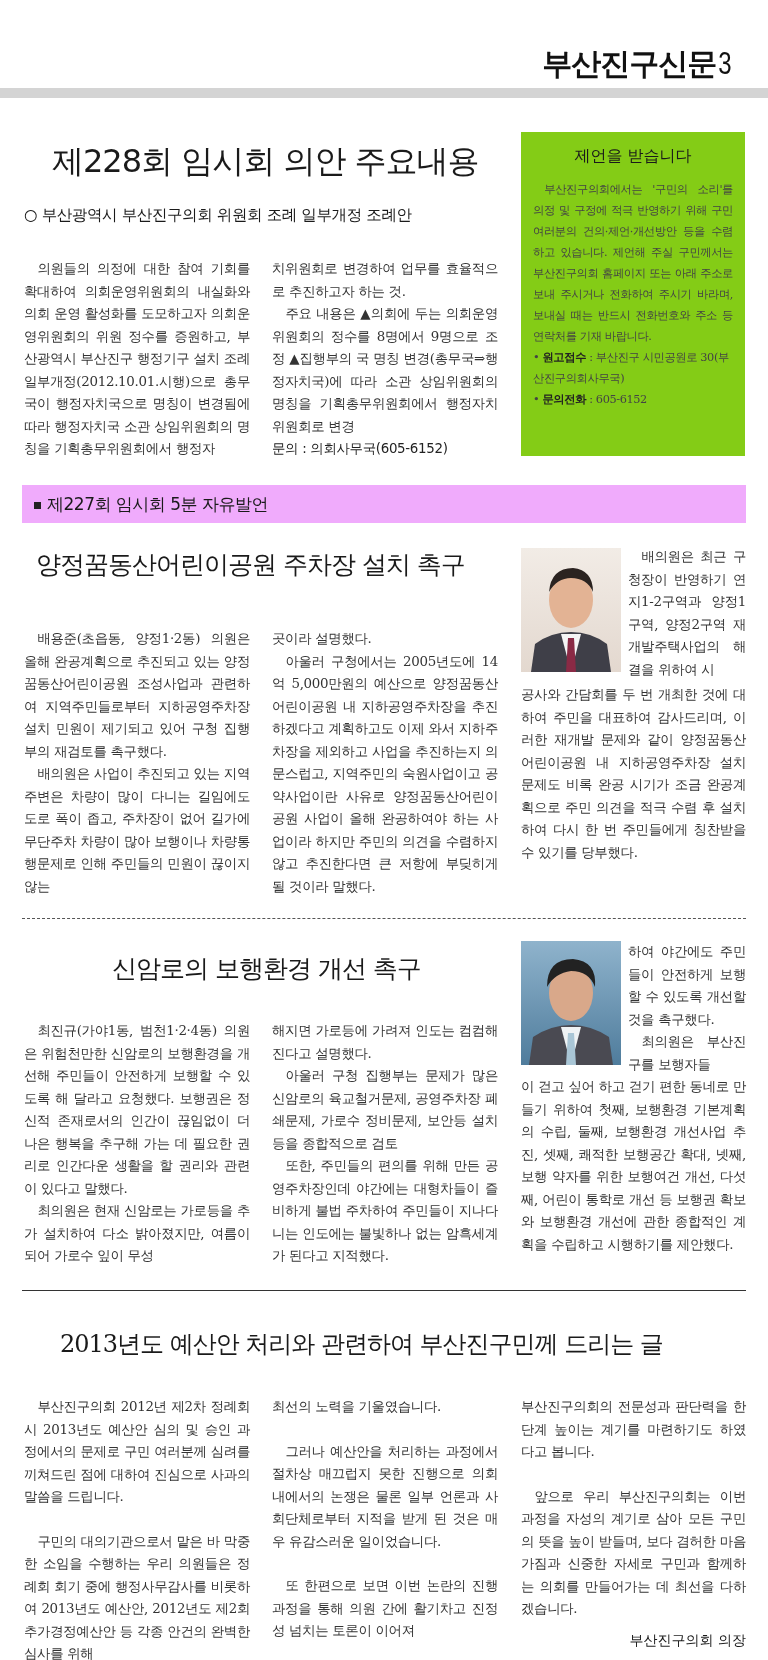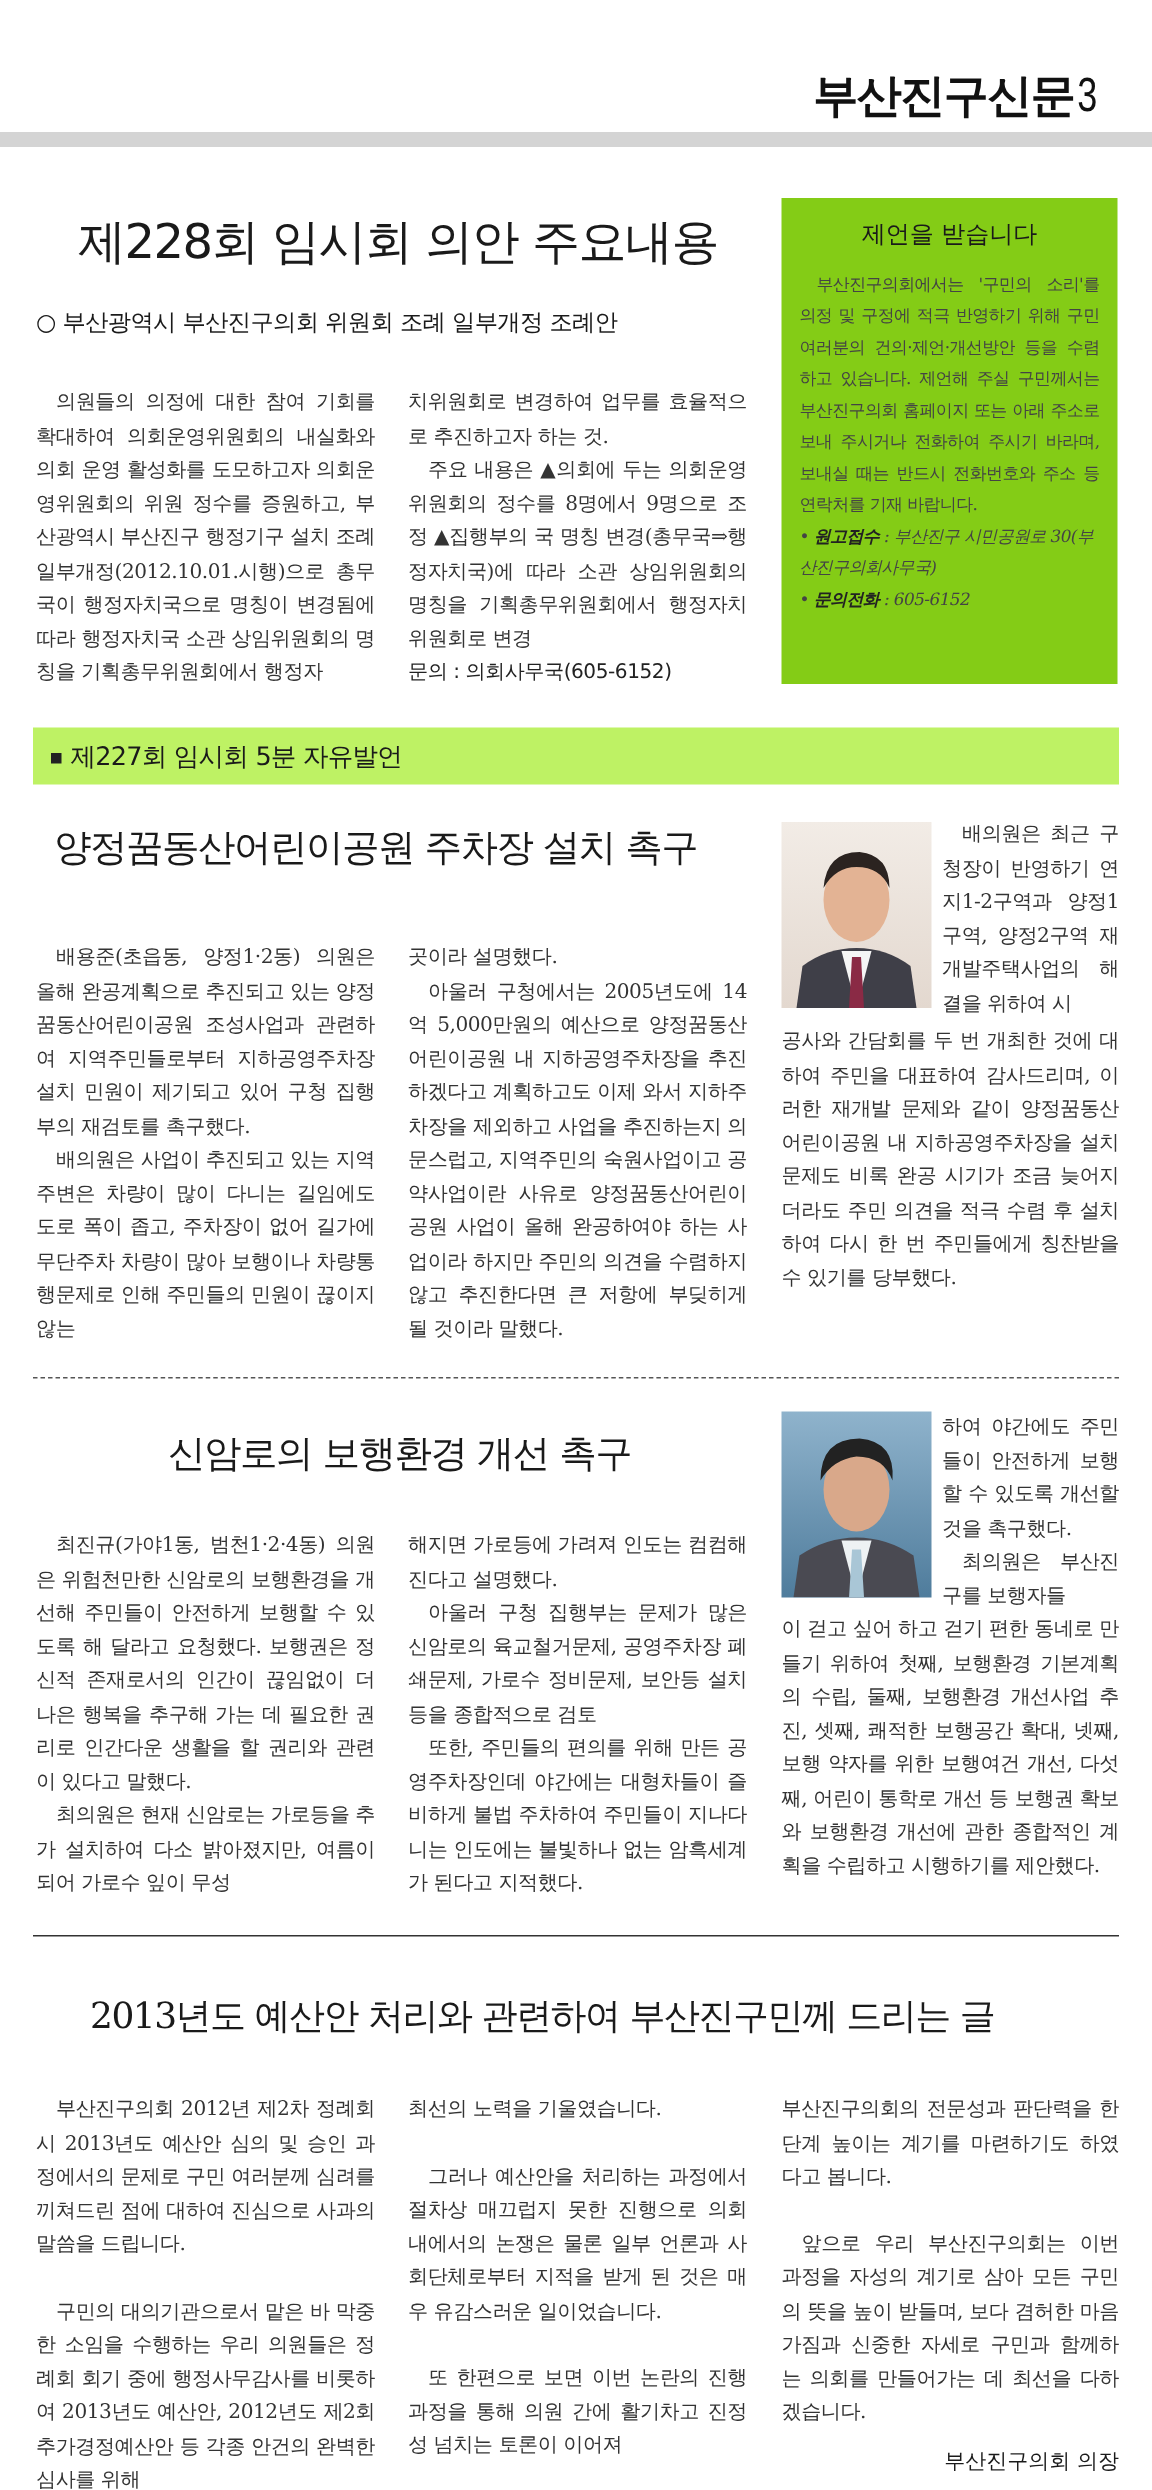--- a/index.html
+++ b/index.html
@@ -11,23 +11,23 @@
   .masthead .page { font-family: "Liberation Sans", sans-serif; font-size: 32px; color: #111; transform: scaleX(0.75); display: inline-block; }
   .topbar { left: 0; top: 88px; width: 768px; height: 10px; background: #d4d4d4; }
   .title-big { font-family: "DejaVu Sans", sans-serif; color: #1a1a1a; letter-spacing: -1px; }
   .bodycol { font-size: 13.4px; line-height: 22.5px; text-align: justify; color: #333; letter-spacing: -0.3px; }
   .bodycol p { text-indent: 1em; }
   .bodycol p.noind { text-indent: 0; }
   .sub-item { font-family: "DejaVu Sans", sans-serif; font-size: 15.5px; color: #1a1a1a; letter-spacing: -0.4px; }
   .sidebox { left: 521px; top: 132px; width: 224px; height: 324px; background: #84cc16; padding: 14px 12px; }
   .sidebox .h { font-family: "DejaVu Sans", sans-serif; font-size: 16px; text-align: center; color: #1a1a1a; margin-bottom: 12px; }
   .sidebox .t { font-size: 11.3px; line-height: 21px; text-align: justify; color: #444; letter-spacing: -0.4px; text-indent: 1em; }
-  .sidebox .b { font-size: 11.3px; line-height: 21px; color: #444; letter-spacing: -0.4px; font-style: italic; }
+  .sidebox .b { font-size: 11.3px; line-height: 21px; color: #444; letter-spacing: -0.4px; }
   .sidebox .b strong { font-family: "DejaVu Sans", sans-serif; color: #222; }
-  .sectionbar { left: 22px; top: 485px; width: 724px; height: 38px; background: #bef264; font-family: "DejaVu Sans", sans-serif; font-size: 17px; padding: 8px 12px; color: #1a1a1a; letter-spacing: -0.5px; }
+  .sectionbar { left: 22px; top: 485px; width: 724px; height: 38px; background: #f0abfc; font-family: "DejaVu Sans", sans-serif; font-size: 17px; padding: 8px 12px; color: #1a1a1a; letter-spacing: -0.5px; }
   .sectionbar .sq { display: inline-block; width: 7px; height: 7px; background: #222; margin-right: 6px; vertical-align: middle; }
   .photo { background: linear-gradient(180deg, #f2ece6 0%, #e3d8cf 100%); overflow: hidden; }
   .photo.blue { background: linear-gradient(180deg, #8fb3cc 0%, #4f7c9c 100%); }
   .dotted { border-top: 1px dashed #555; height: 0; }
   .solid { border-top: 1.5px solid #333; height: 0; }
 </style>
 </head>
 <body>
 
 <div class="abs masthead">
@@ -73,21 +73,21 @@
     <path d="M40 86 L50 124 L60 86 Z" fill="#f5f5f5"></path>
     <path d="M47 90 L53 90 L55 124 L45 124 Z" fill="#8a2a45"></path>
     <ellipse cx="50" cy="52" rx="22" ry="28" fill="#e3b394"></ellipse>
     <path d="M28 44 Q30 20 52 20 Q72 22 72 44 Q66 30 50 30 Q36 30 28 44 Z" fill="#2b2320"></path>
   </svg>
 </div>
 <div class="abs bodycol" style="left:628px; top:546px; width:118px;">
   <p>배의원은 최근 구청장이 반영하기 연지1-2구역과 양정1구역, 양정2구역 재개발주택사업의 해결을 위하여 시</p>
 </div>
 <div class="abs bodycol" style="left:521px; top:684px; width:225px;">
-  <p class="noind">공사와 간담회를 두 번 개최한 것에 대하여 주민을 대표하여 감사드리며, 이러한 재개발 문제와 같이 양정꿈동산어린이공원 내 지하공영주차장을 설치 문제도 비록 완공 시기가 조금 늦어지더라도 주민 의견을 적극 수렴 후 설치하여 다시 한 번 주민들에게 칭찬받을 수 있기를 당부했다.</p>
+  <p class="noind">공사와 간담회를 두 번 개최한 것에 대하여 주민을 대표하여 감사드리며, 이러한 재개발 문제와 같이 양정꿈동산어린이공원 내 지하공영주차장 설치 문제도 비록 완공 시기가 조금 완공계획으로 주민 의견을 적극 수렴 후 설치하여 다시 한 번 주민들에게 칭찬받을 수 있기를 당부했다.</p>
 </div>
 <div class="abs dotted" style="left:22px; top:918px; width:724px;"></div>
 
 <div class="abs title-big" style="left:96px; top:952px; font-size:25px;margin-left:16px;">신암로의 보행환경 개선 촉구</div>
 <div class="abs bodycol" style="left:24px; top:1020px; width:226px;">
   <p>최진규(가야1동, 범천1·2·4동) 의원은 위험천만한 신암로의 보행환경을 개선해 주민들이 안전하게 보행할 수 있도록 해 달라고 요청했다. 보행권은 정신적 존재로서의 인간이 끊임없이 더 나은 행복을 추구해 가는 데 필요한 권리로 인간다운 생활을 할 권리와 관련이 있다고 말했다.</p>
   <p>최의원은 현재 신암로는 가로등을 추가 설치하여 다소 밝아졌지만, 여름이 되어 가로수 잎이 무성</p>
 </div>
 <div class="abs bodycol" style="left:272px; top:1020px; width:226px;">
   <p class="noind">해지면 가로등에 가려져 인도는 컴컴해진다고 설명했다.</p>

